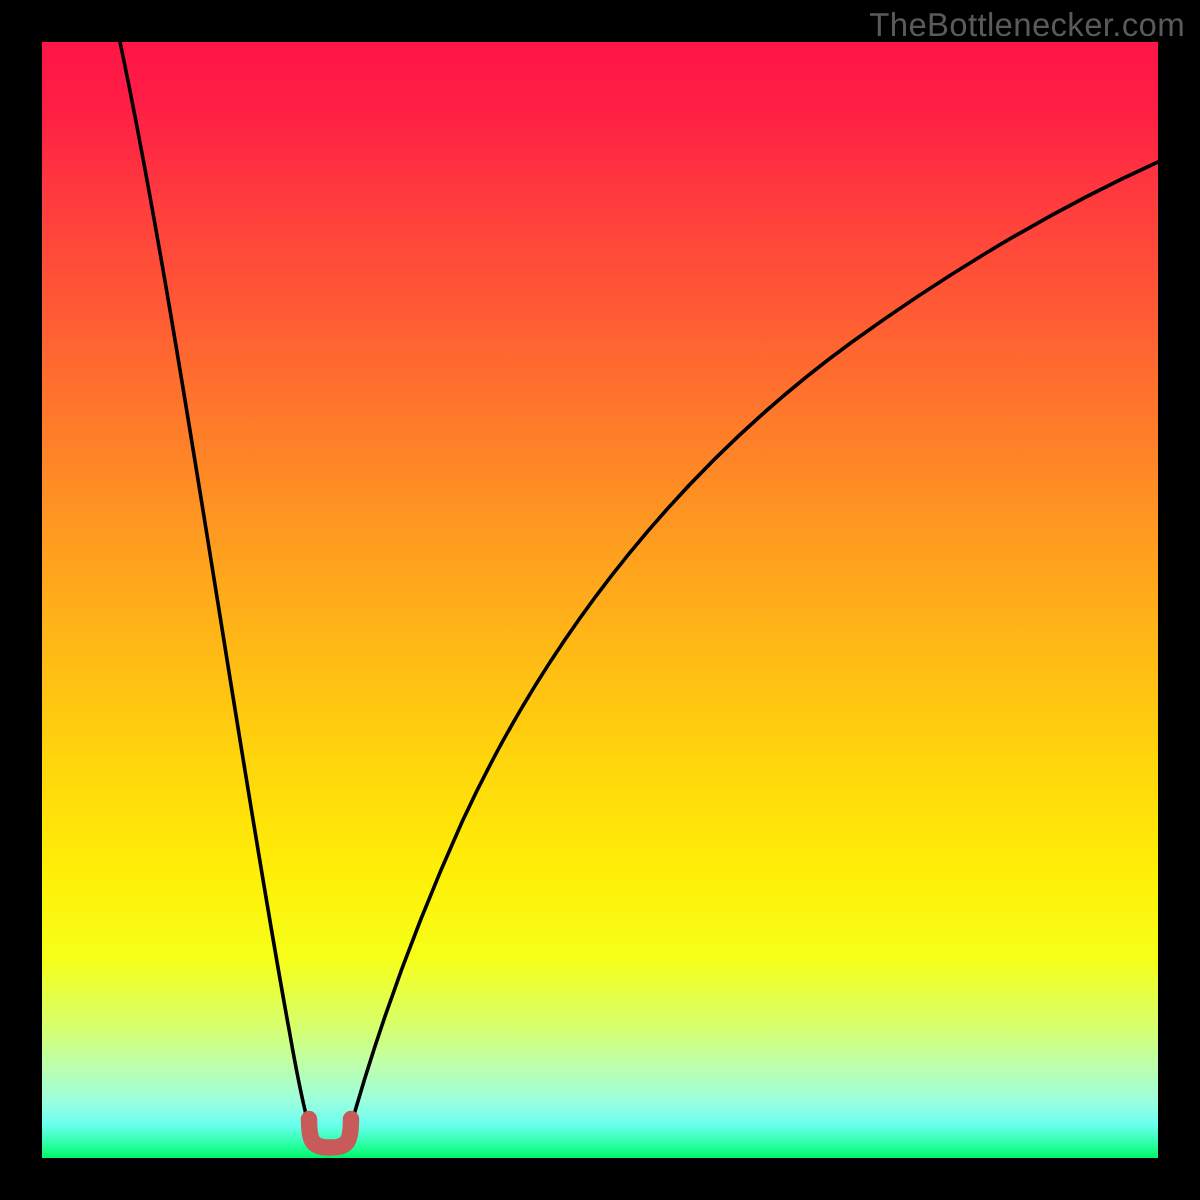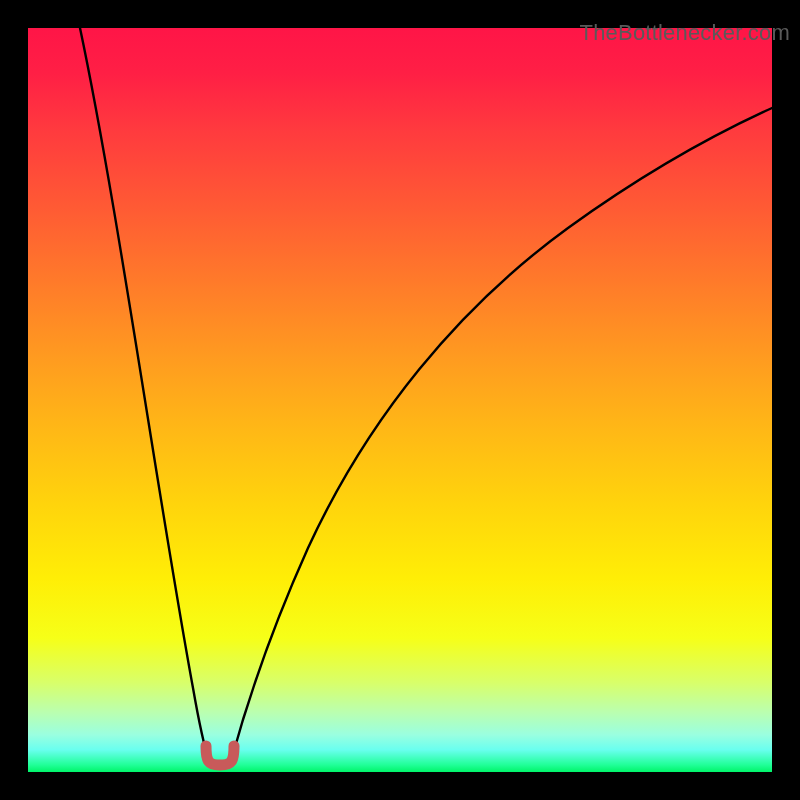--- a/index.html
+++ b/index.html
@@ -46,21 +46,21 @@
   }
   svg.curves {
     position: absolute;
     top: 0;
     left: 0;
     width: 744px;
     height: 744px;
   }
   .watermark {
     position: absolute;
-    top: 20px;
+    top: 4px;
     right: 10px;
     color: #5a5a5a;
     font-size: 22px;
     font-weight: 400;
     letter-spacing: 0.2px;
   }
 </style>
 </head>
 <body>
 

